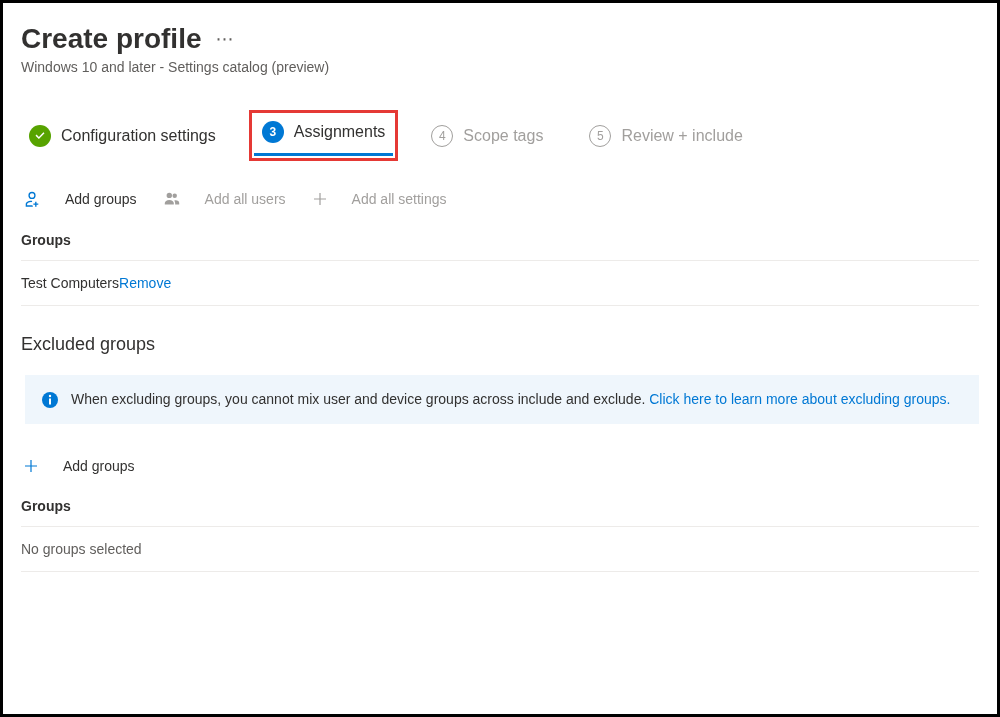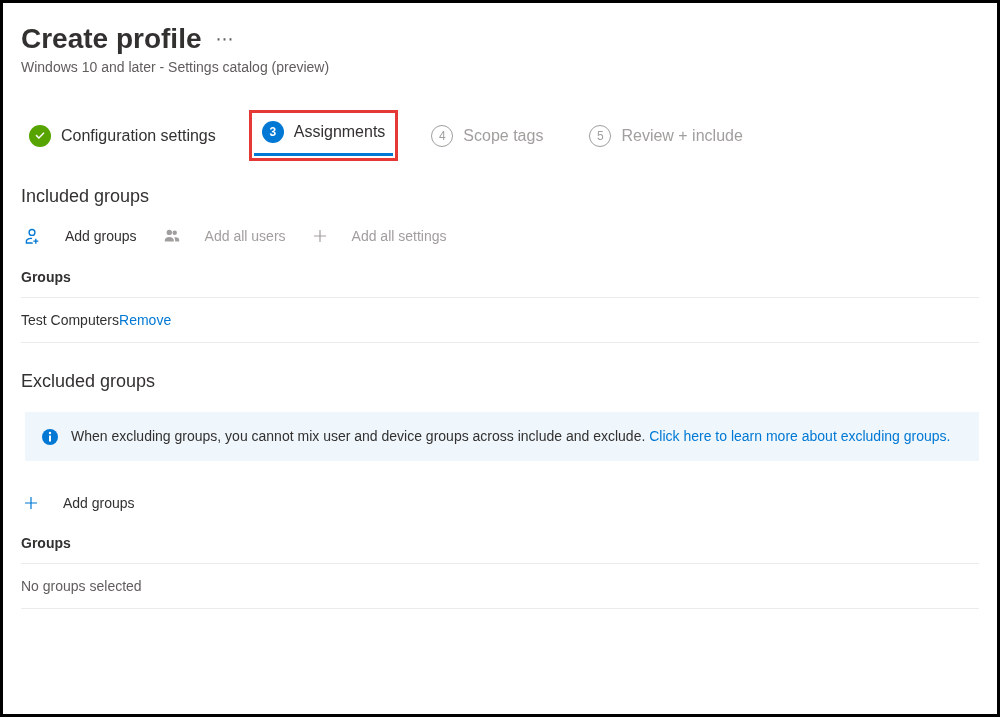--- a/index.html
+++ b/index.html
@@ -192,21 +192,20 @@
     <div class="step disabled">
       <div class="step-badge pending">4</div>
       <span>Scope tags</span>
     </div>
     <div class="step disabled">
       <div class="step-badge pending">5</div>
       <span>Review + include</span>
     </div>
   </div>
 
-  <div class="section-title">Included groups</div>
 
   <div class="action-row">
     <button class="action-btn primary">
       <span class="icon">
         <svg width="18" height="18" viewBox="0 0 20 20">
             <path fill="#0078d4" d="M10 2a4 4 0 110 8 4 4 0 010-8zm0 1.5a2.5 2.5 0 100 5 2.5 2.5 0 000-5zM3 16c0-2.5 3-4 6-4 .4 0 .8 0 1.2.1-.1.4-.2.9-.2 1.4-.3 0-.7-.1-1-.1-2.5 0-4.5 1.1-4.5 2.6V17h6c.1.5.3 1 .6 1.5H3V16zm12-3v2h2v1.5h-2v2h-1.5v-2h-2V15h2v-2H15z"></path>
           </svg>
       </span>
       <span>Add groups</span>
     </button>

